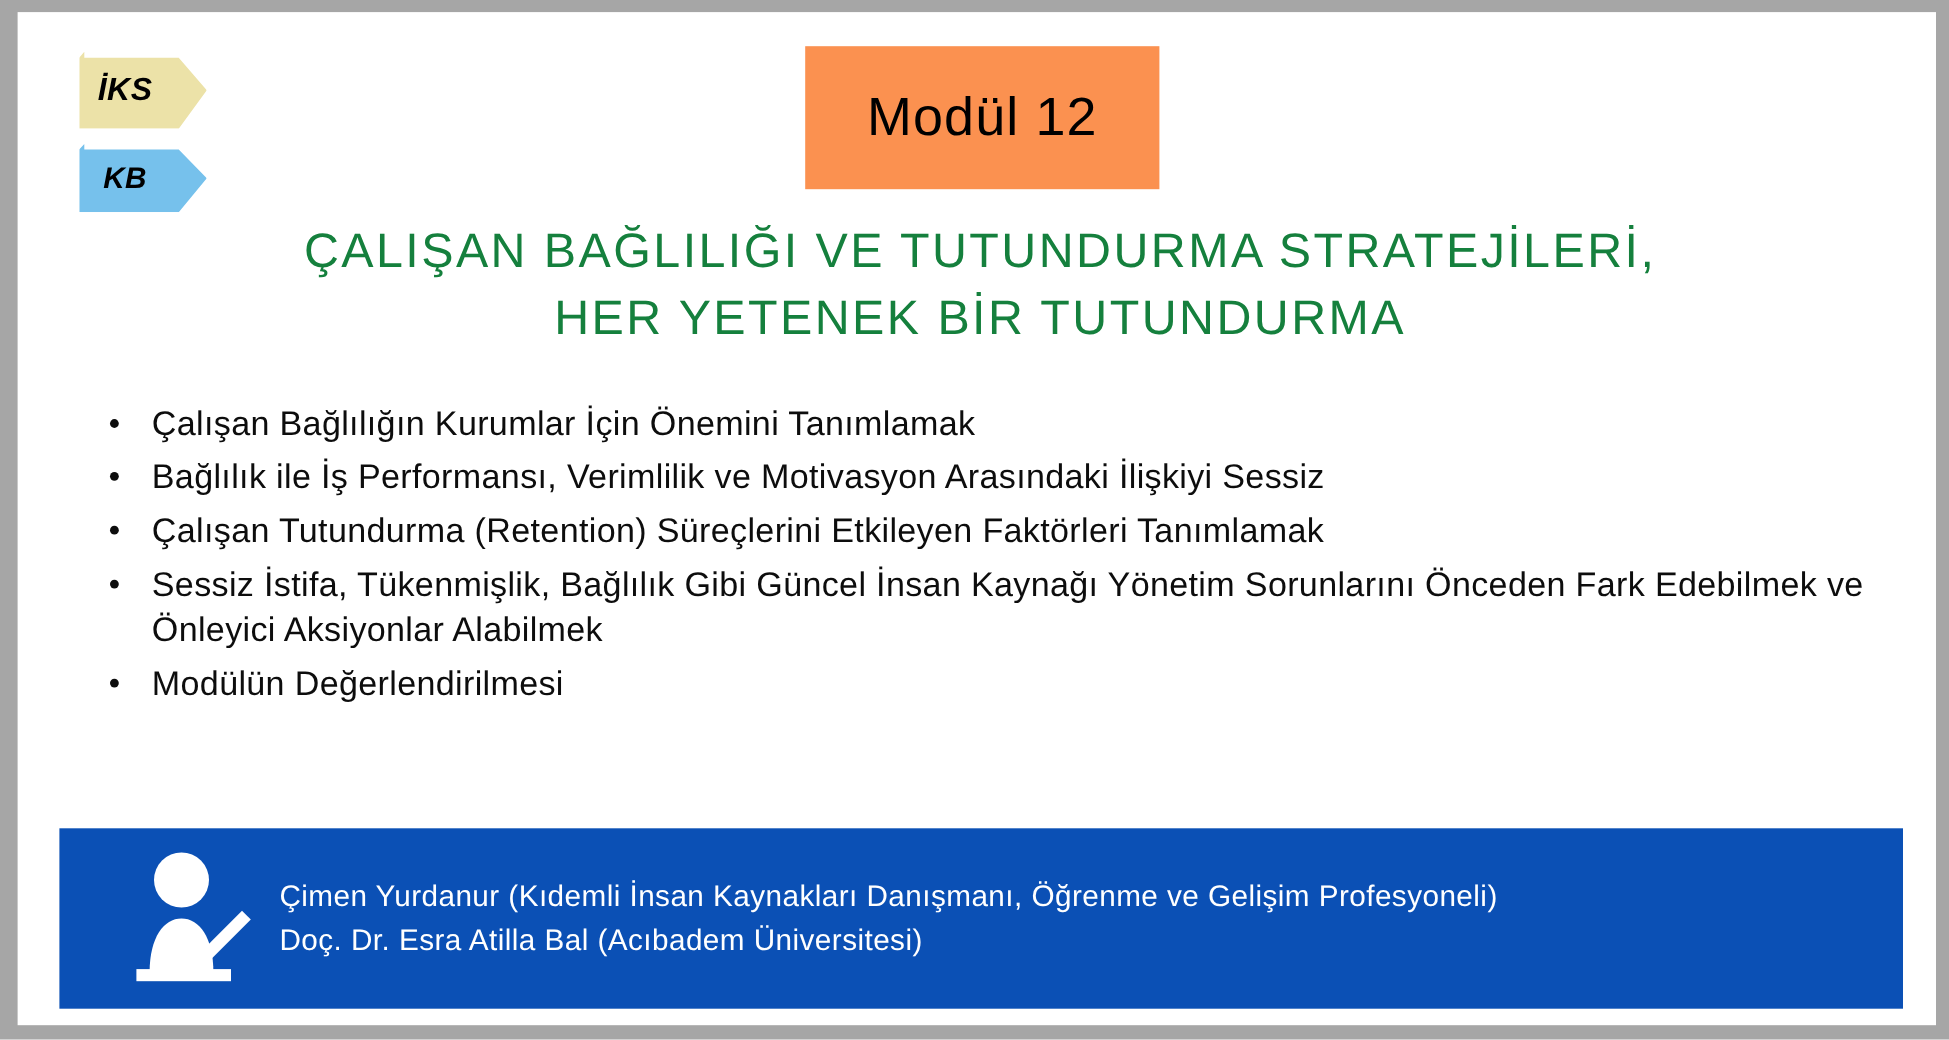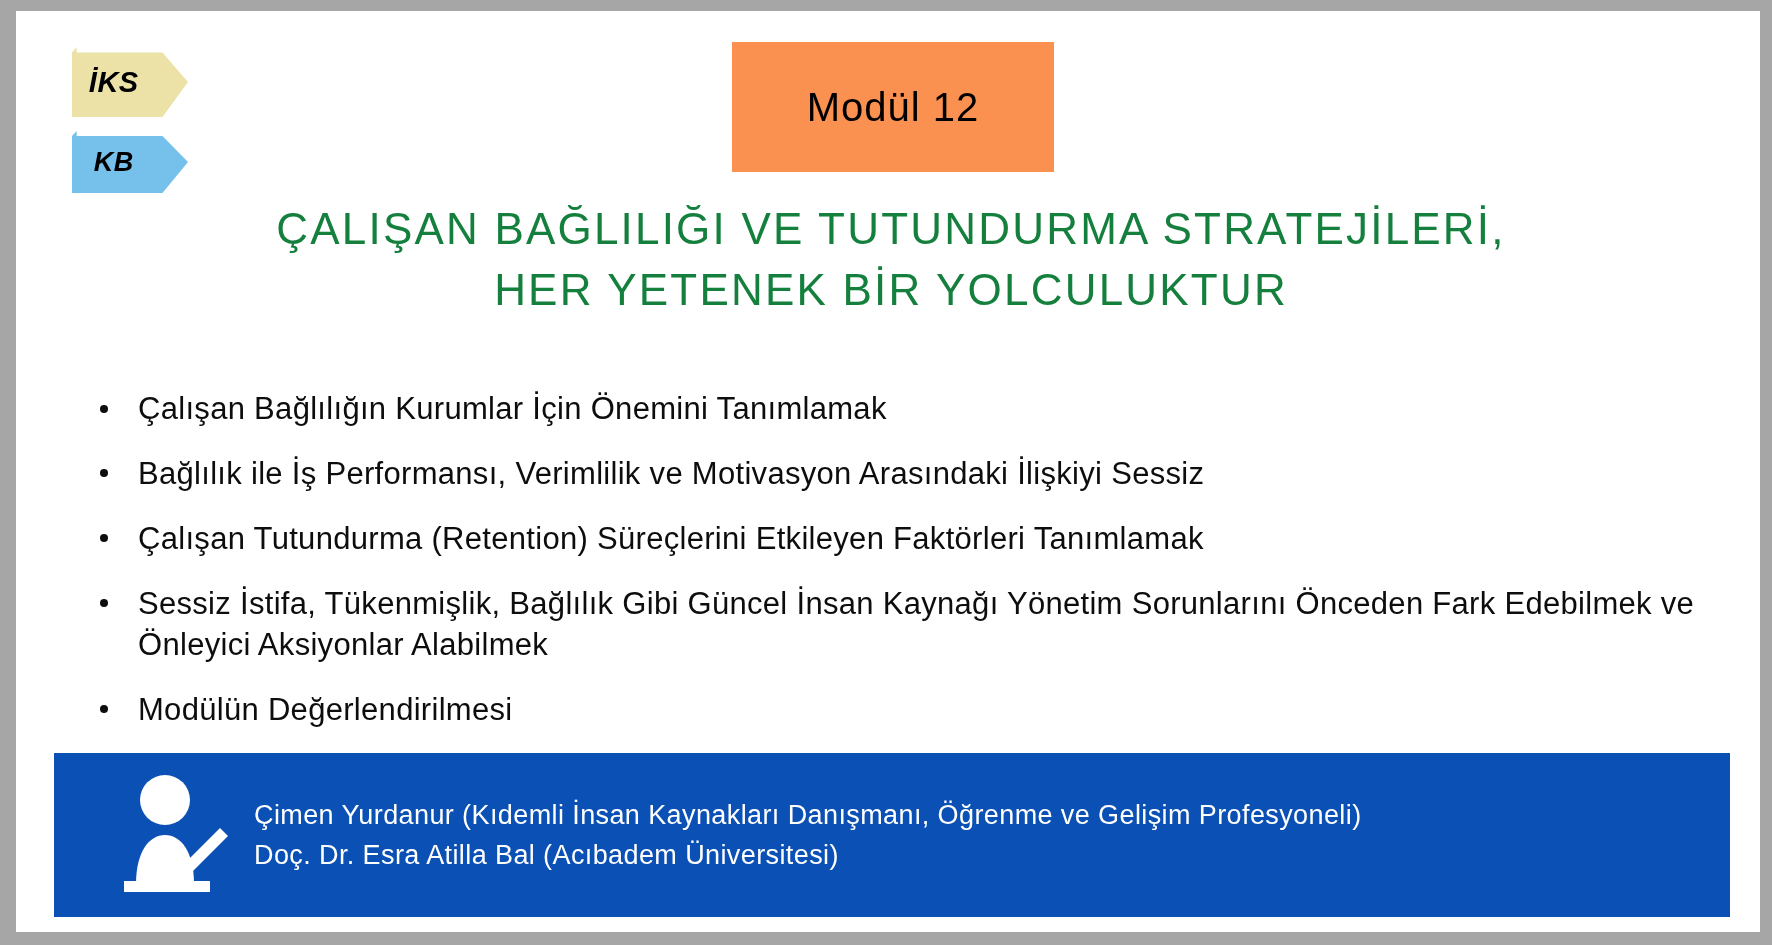--- a/index.html
+++ b/index.html
@@ -96,21 +96,21 @@
     left: 716px;
     top: 31px;
     width: 322px;
     height: 130px;
     background: #fb9150;
     display: flex;
     align-items: center;
     justify-content: center;
   }
   .module-box .module-label {
-    font-size: 40px;
+    font-size: 49px;
     color: #000000;
     letter-spacing: 1px;
     font-weight: 400;
   }
 
   
   .title {
     position: absolute;
     left: 120px;
     top: 188px;
@@ -145,21 +145,21 @@
   }
   .bullet-item .dot {
     position: absolute;
     left: 10px;
     top: 0.50em;
     width: 8px;
     height: 8px;
     background: #0d0d0d;
     border-radius: 50%;
   }
-  .bullet-item .btext { display: block; margin-top: 24px; }
+  .bullet-item .btext { display: block; }
 
   
   .footer {
     position: absolute;
     left: 38px;
     top: 742px;
     width: 1676px;
     height: 164px;
     background: #0b50b5;
     display: flex;
@@ -211,21 +211,21 @@
         <div class="tag-label">KB</div>
       </div>
     </div>
 
     <div class="module-box">
       <span class="module-label">Modül 12</span>
     </div>
 
     <div class="title">
       <span class="tline">ÇALIŞAN BAĞLILIĞI VE TUTUNDURMA STRATEJİLERİ,</span>
-      <span class="tline">HER YETENEK BİR YOLCULUKTUR</span>
+      <span class="tline">HER YETENEK BİR TUTUNDURMA</span>
     </div>
 
     <ul class="bullets">
       <li class="bullet-item">
         <span class="dot"></span>
         <span class="btext">Çalışan Bağlılığın Kurumlar İçin Önemini Tanımlamak</span>
       </li>
       <li class="bullet-item">
         <span class="dot"></span>
         <span class="btext">Bağlılık ile İş Performansı, Verimlilik ve Motivasyon Arasındaki İlişkiyi Sessiz</span>

